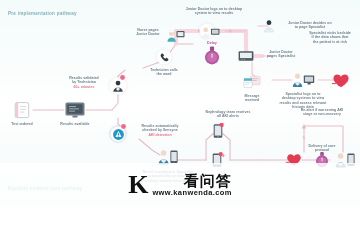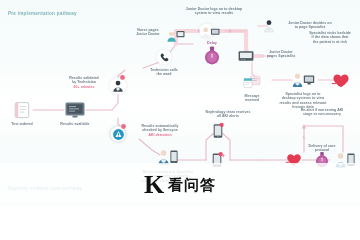--- a/index.html
+++ b/index.html
@@ -358,16 +358,17 @@
       <path d="M4.3 10.5h4.6v1.8l-2.3 2-2.3-2z" fill="#e7eef2"></path>
       <rect x="13.4" y="1.6" width="7.2" height="12.4" rx="1.1" fill="#4d5a64"></rect>
       <rect x="14.3" y="3" width="5.4" height="9" fill="#dfe6ea"></rect>
     </svg>
   </div>
 
   <div class="watermark">
     <span class="wm-k">K</span>
     <span class="wm-right">
       <span class="wm-cn">看问答</span>
+      <span class="wm-url">www.kanwenda.com</span>
     </span>
   </div>
 
 </div>
 
 </body></html>

